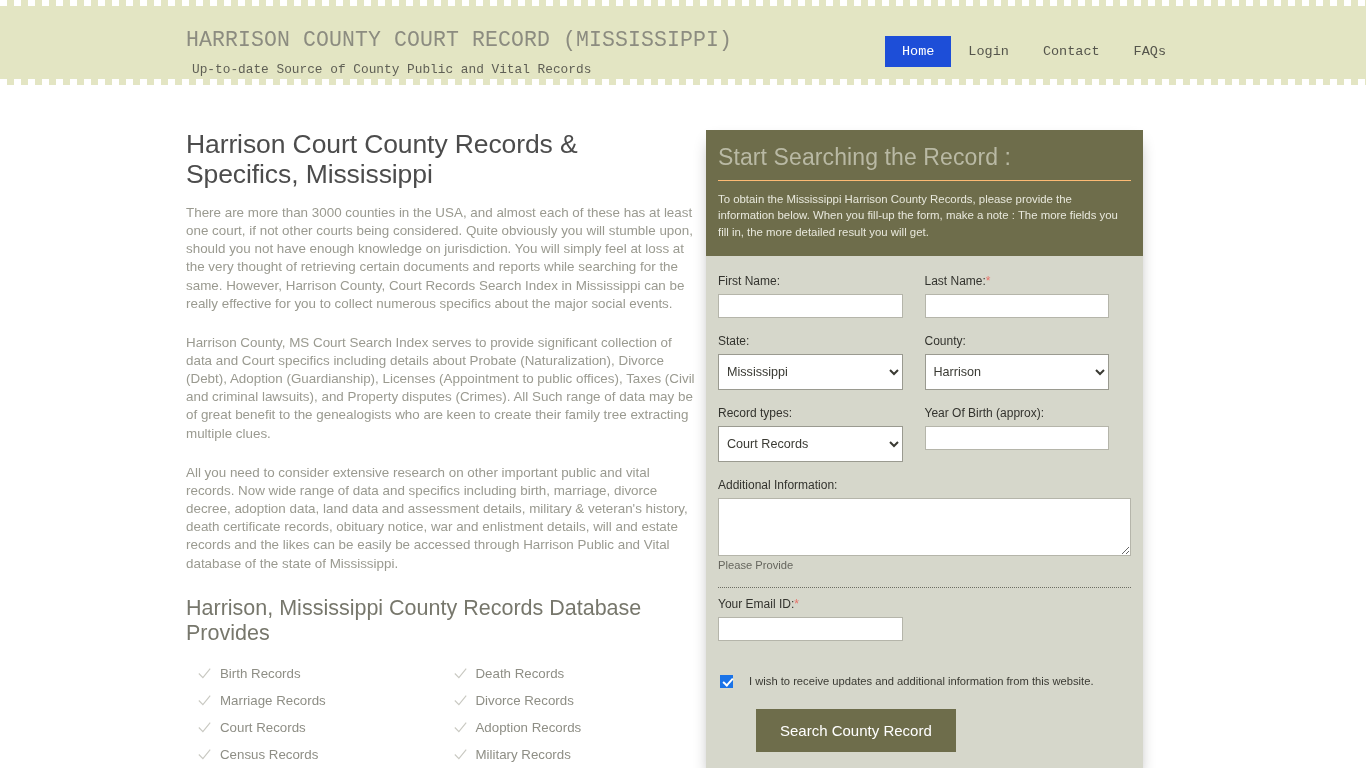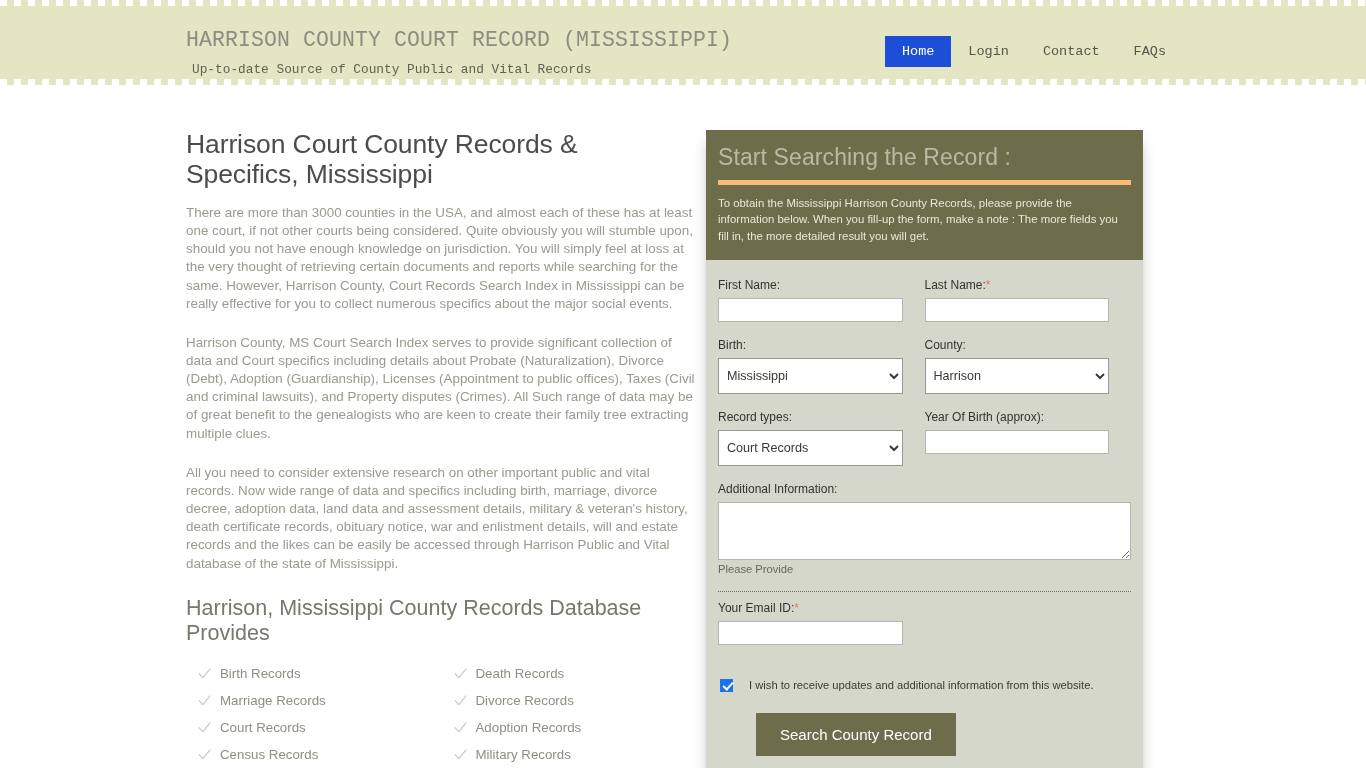--- a/index.html
+++ b/index.html
@@ -149,21 +149,21 @@
   .panel-head {
     background: #6e6d4b;
     padding: 14px 12px 16px 12px;
   }
   .panel-head h2 {
     margin: 0 0 10px 0;
     padding: 0 0 9px 0;
     font-size: 23px;
     font-weight: 400;
     color: #b9b9a4;
-    border-bottom: 5px solid #fdba74;
+    border-bottom: 1px solid #fdba74;
     letter-spacing: 0.1px;
   }
   .panel-head p {
     margin: 0;
     font-size: 11.4px;
     line-height: 1.43;
     color: #e8e8dc;
   }
 
   .panel-body { padding: 18px 12px 22px 12px; }
@@ -389,21 +389,21 @@
             <label class="field-label">
               <span>Last Name:</span><span class="req">*</span>
             </label>
             <input class="text-input" type="text" value="" style="">
           </div>
         </div>
 
         <div class="field-row">
           <div class="field">
             <label class="field-label">
-              <span>Birth:</span>
+              <span>State:</span>
             </label>
             <select class="select-input">
               <option>Mississippi</option>
             </select>
           </div>
           <div class="field">
             <label class="field-label">
               <span>County:</span>
             </label>
             <select class="select-input">

